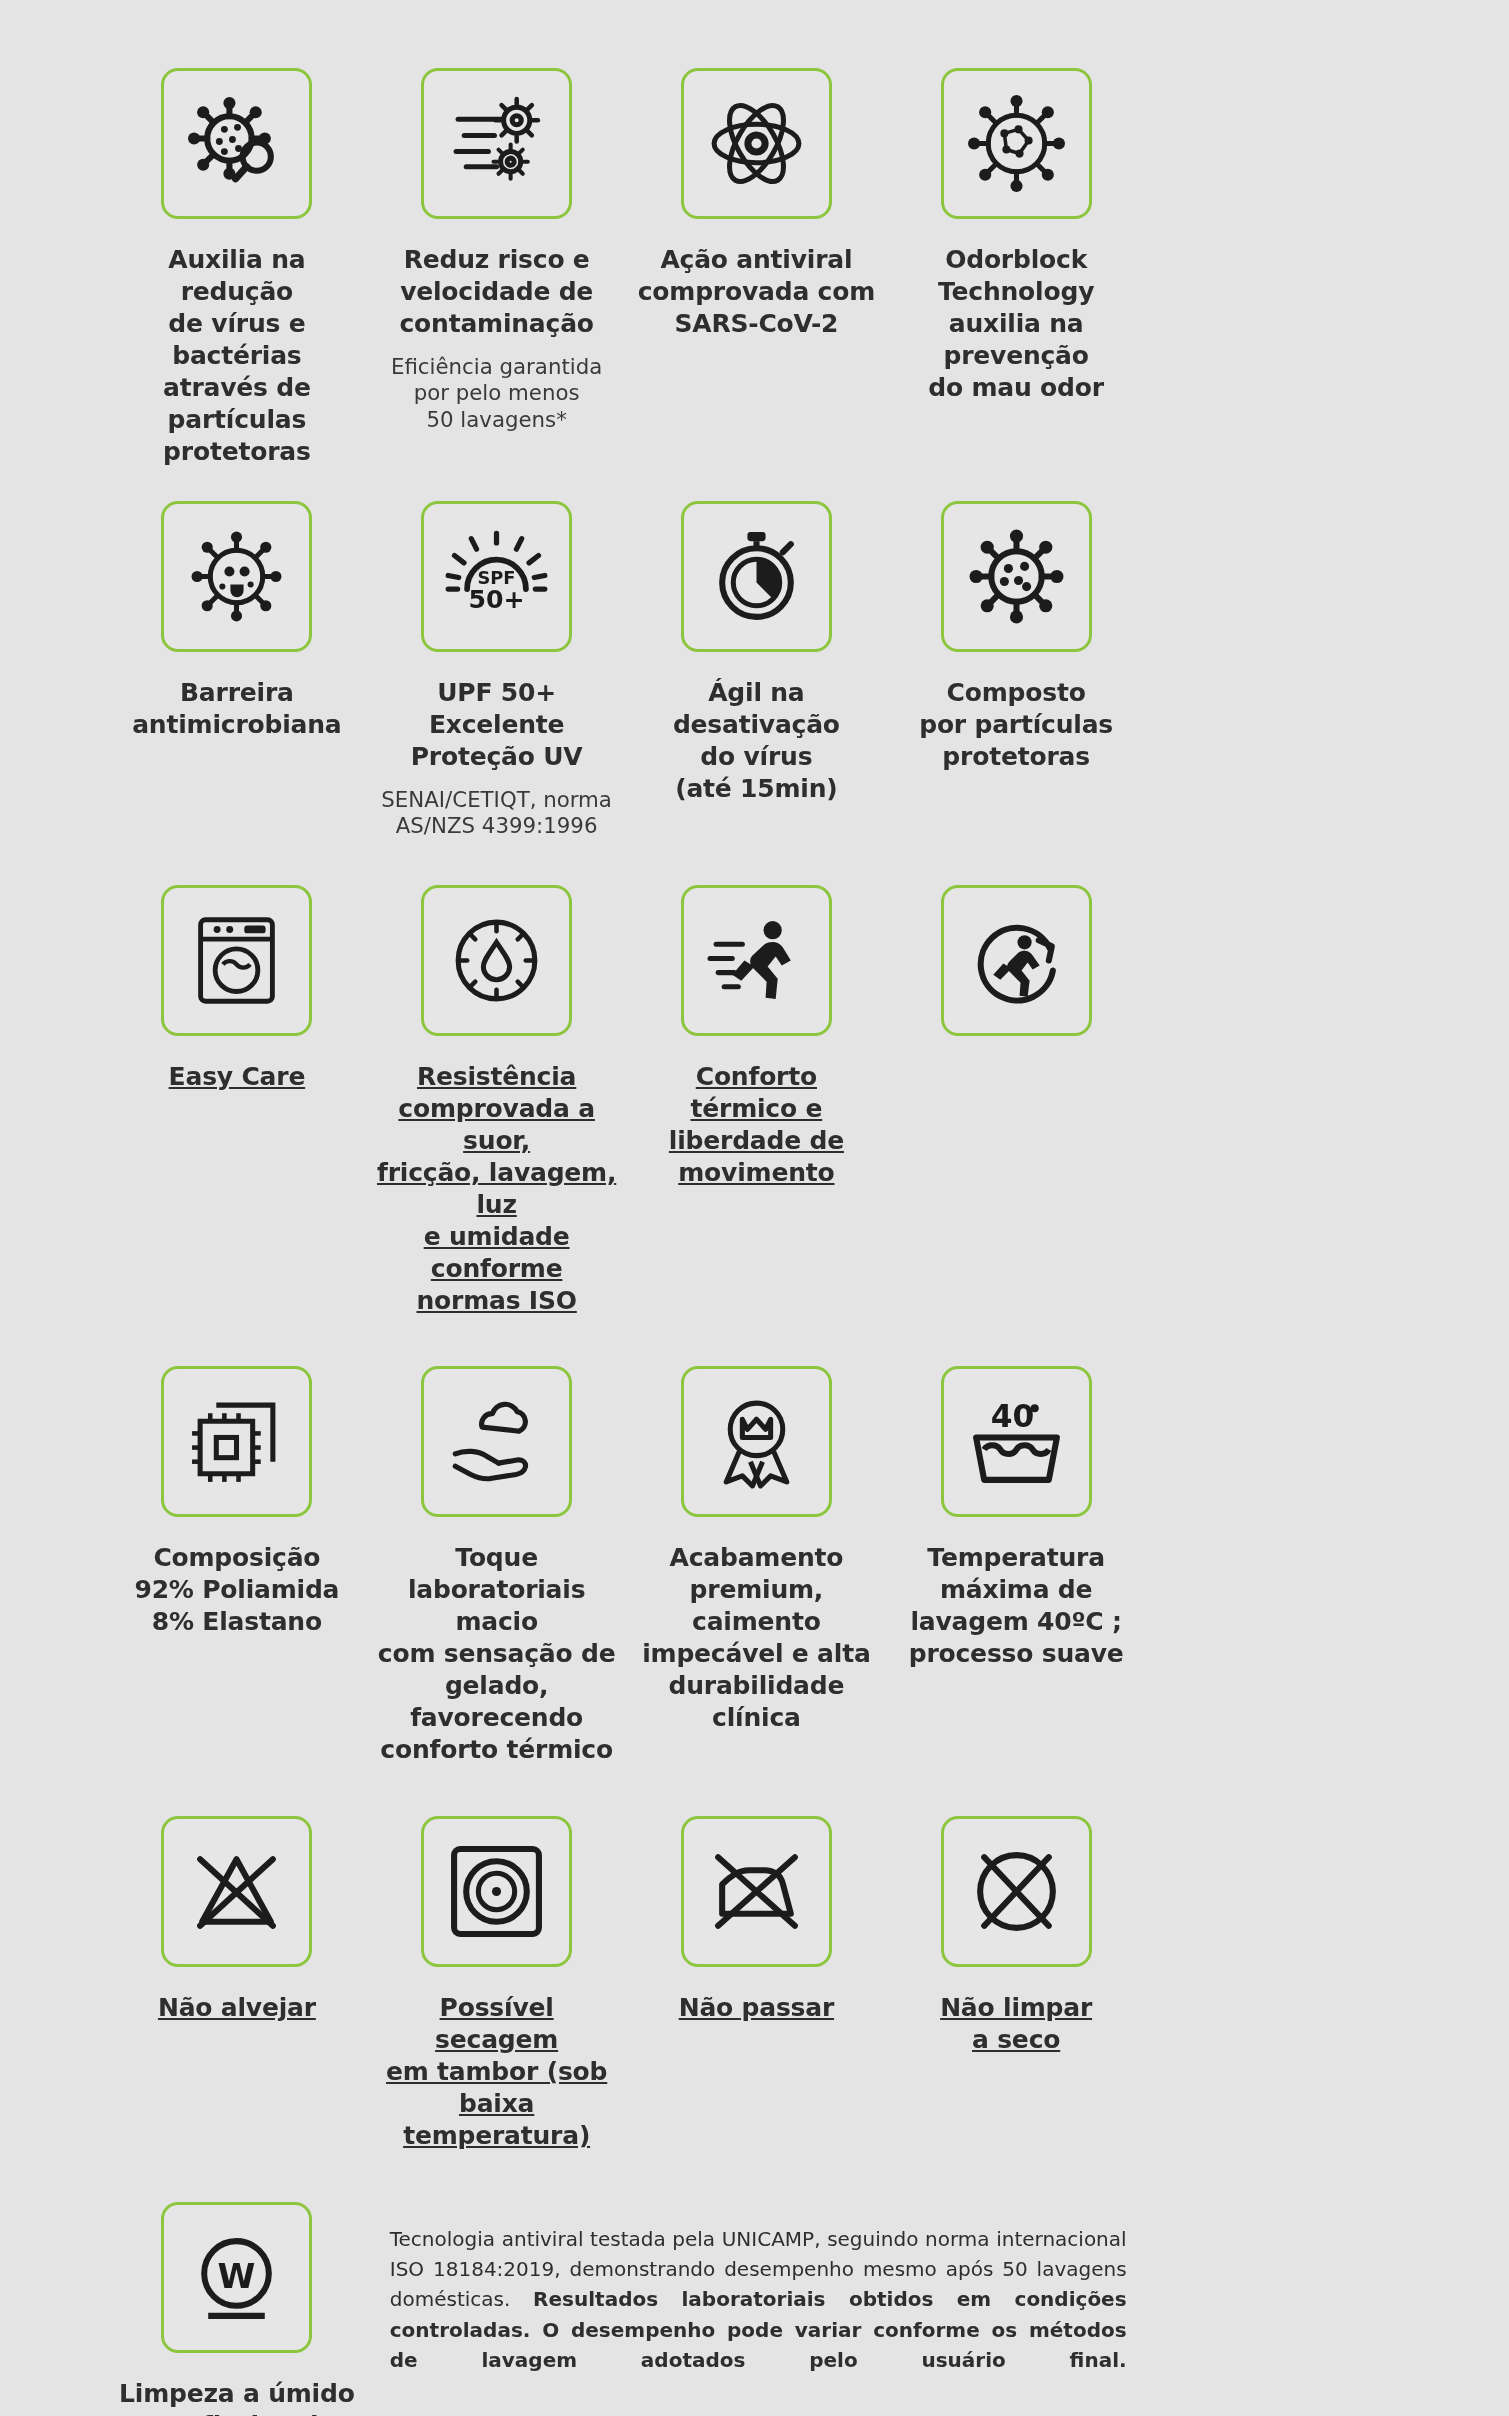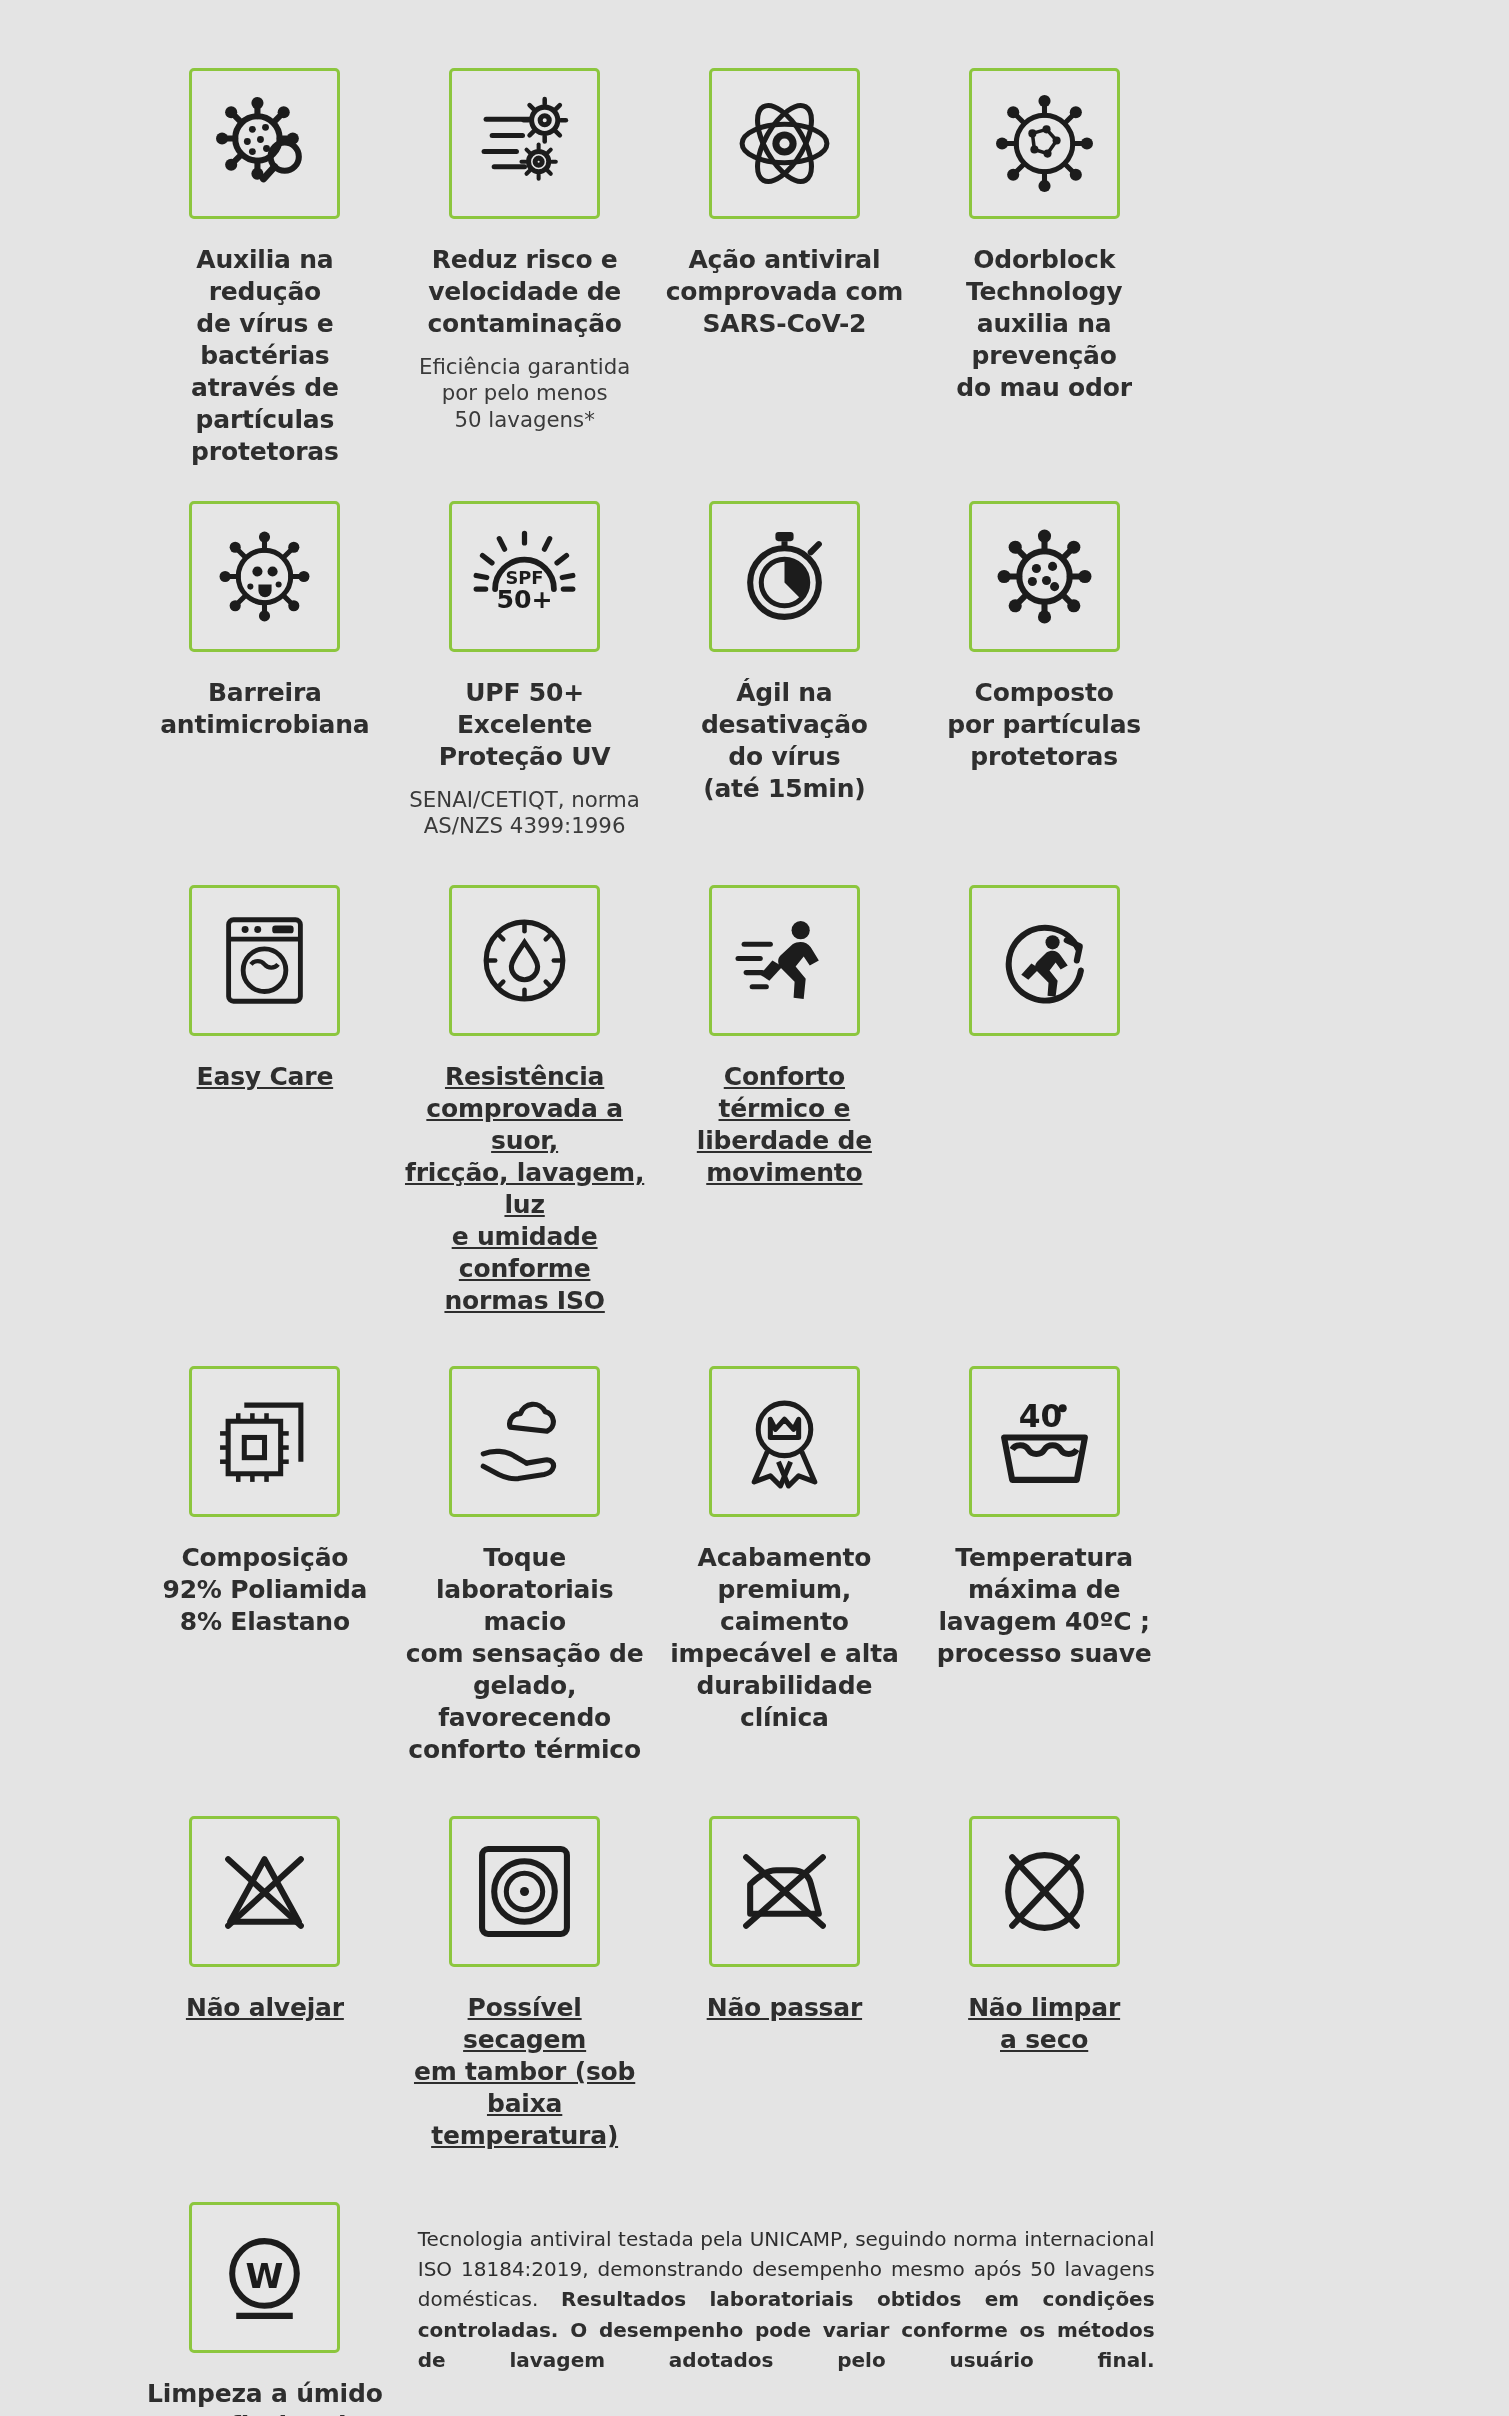--- a/index.html
+++ b/index.html
@@ -14,39 +14,38 @@
     color: #2e2e2e;
     overflow: hidden;
   }
   .sheet {
     position: relative;
     width: 1253px;
     height: 2416px;
     background: #e4e4e4;
     box-sizing: border-box;
     padding: 68px 107px 0 107px;
-    margin-left: 28px;
   }
   .row {
     display: grid;
     grid-template-columns: repeat(4, 1fr);
   }
   .cell {
     display: flex;
     flex-direction: column;
     align-items: center;
     text-align: center;
     padding: 0 9.7px;
     box-sizing: border-box;
   }
   .icon-box {
     width: 151px;
     height: 151px;
     border: 3.9px solid #8cc63e;
-    border-radius: 5px;
+    border-radius: 17px;
     background: #e6e6e6;
     display: flex;
     align-items: center;
     justify-content: center;
     box-sizing: border-box;
   }
   .icon-box svg {
     display: block;
   }
   .cap {

